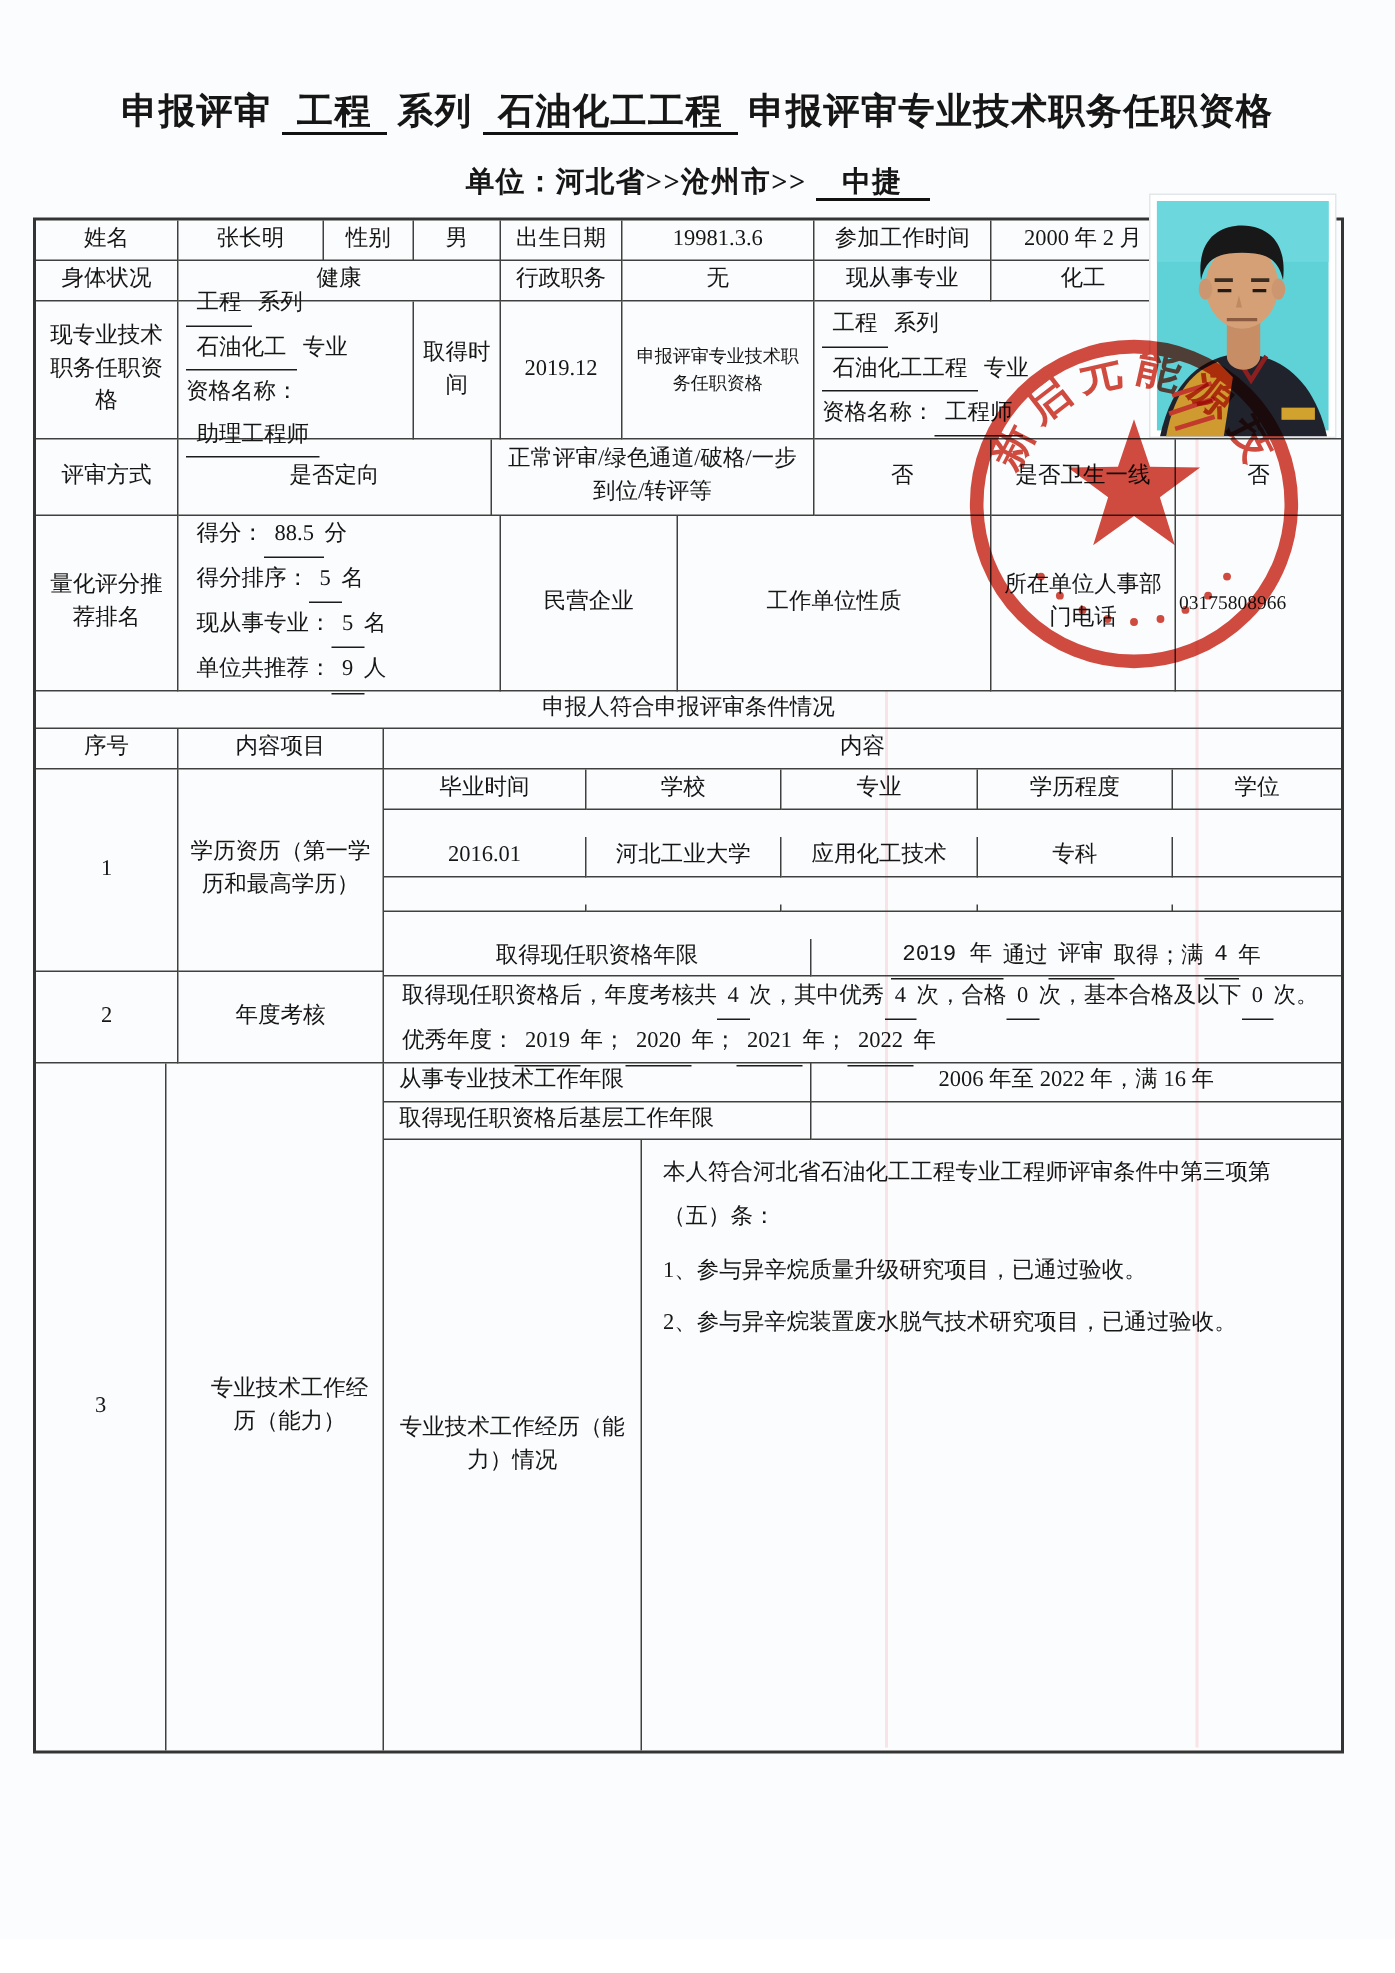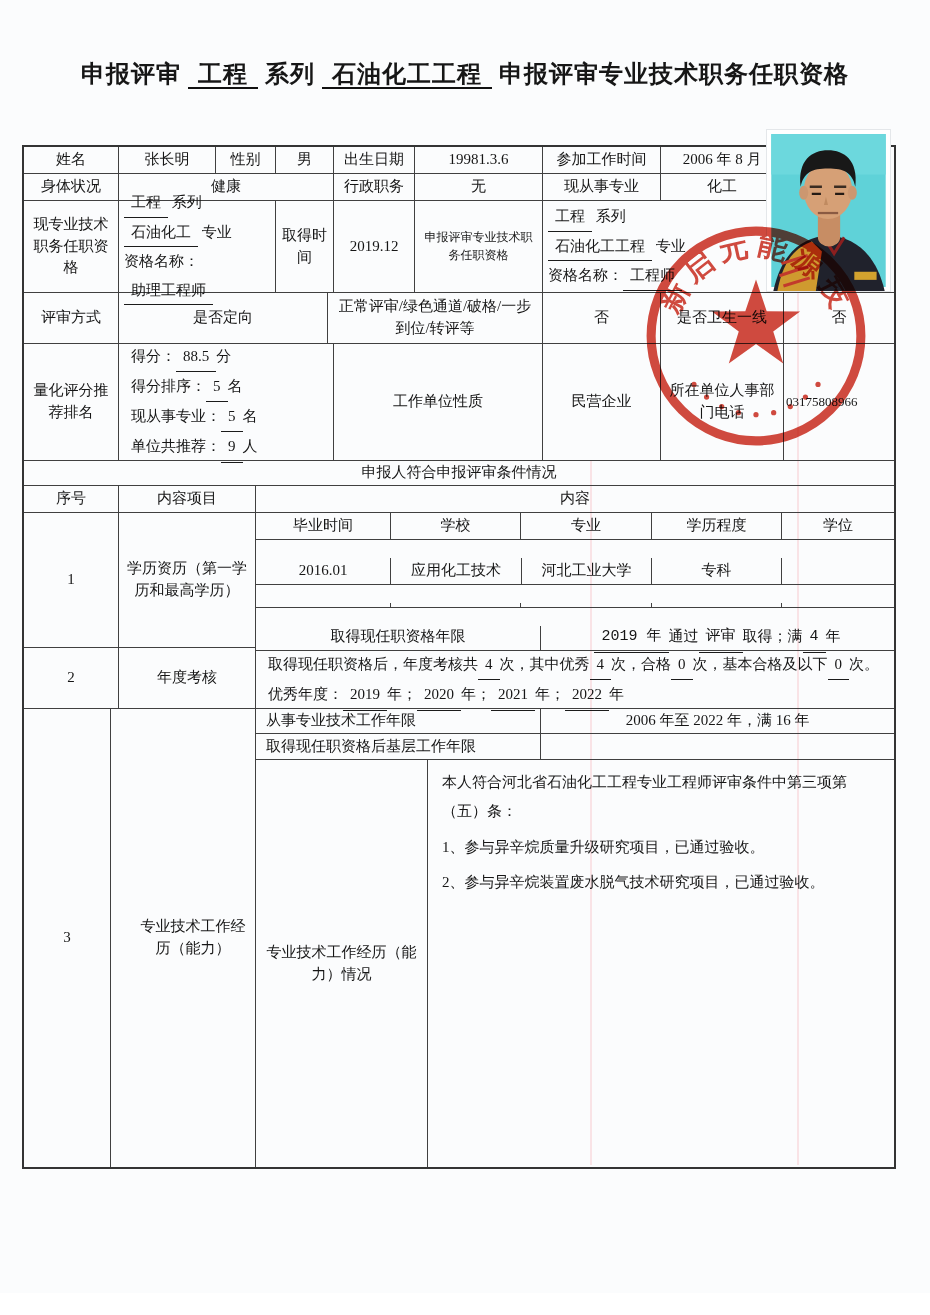--- a/index.html
+++ b/index.html
@@ -48,32 +48,36 @@
   <div class="bottom-strip"></div>
 
   <div class="form-title">
     <span>申报评审</span>
     <span class="tu">工程</span>
     <span>系列</span>
     <span class="tu">石油化工工程</span>
     <span>申报评审专业技术职务任职资格</span>
   </div>
 
+  <div class="unit-line">
+    <span>单位：河北省&gt;&gt;沧州市&gt;&gt;</span>
+    <span class="tu">中捷</span>
+  </div>
 
   <div class="tbl">
 
     <div class="r" style="height:27px;">
       <div class="c" style="width:95px;">姓名</div>
       <div class="c" style="width:97px;">张长明</div>
       <div class="c" style="width:60px;">性别</div>
       <div class="c" style="width:58px;">男</div>
       <div class="c" style="width:81px;">出生日期</div>
       <div class="c" style="width:128px;">19981.3.6</div>
       <div class="c" style="width:118px;">参加工作时间</div>
-      <div class="c" style="width:123px;">2006 年 8 月</div>
+      <div class="c" style="width:123px;">2000 年 2 月</div>
       <div class="c nr nb" style="width:110px;"></div>
     </div>
 
     <div class="r" style="height:27px;">
       <div class="c" style="width:95px;">身体状况</div>
       <div class="c" style="width:215px;text-align:center;">健康</div>
       <div class="c" style="width:81px;">行政职务</div>
       <div class="c" style="width:128px;">无</div>
       <div class="c" style="width:118px;">现从事专业</div>
       <div class="c" style="width:123px;">化工</div>
@@ -114,22 +118,22 @@
     <div class="r" style="height:117px;">
       <div class="c" style="width:95px;">量化评分推荐排名</div>
       <div class="c lt" style="width:215px;padding-left:12px;">
         <div>
           <div class="segs"><span>得分：</span><span class="u">88.5</span><span>分</span></div>
           <div class="segs"><span>得分排序：</span><span class="u">5</span><span>名</span></div>
           <div class="segs"><span>现从事专业：</span><span class="u">5</span><span>名</span></div>
           <div class="segs"><span>单位共推荐：</span><span class="u">9</span><span>人</span></div>
         </div>
       </div>
+      <div class="c" style="width:118px;">民营企业</div>
       <div class="c" style="width:209px;">工作单位性质</div>
-      <div class="c" style="width:118px;">民营企业</div>
       <div class="c" style="width:123px;">所在单位人事部门电话</div>
       <div class="c nr phone lt" style="width:110px;padding-left:2px;">03175808966</div>
     </div>
 
     <div class="r" style="height:25px;">
       <div class="c nr" style="width:870px;">申报人符合申报评审条件情况</div>
     </div>
 
     <div class="r" style="height:27px;">
       <div class="c" style="width:95px;">序号</div>
@@ -143,22 +147,22 @@
       <div class="col" style="width:638px;gap:18px;">
         <div class="r" style="height:30px;">
           <div class="c" style="width:135px;">毕业时间</div>
           <div class="c" style="width:130px;">学校</div>
           <div class="c" style="width:131px;">专业</div>
           <div class="c" style="width:130px;">学历程度</div>
           <div class="c nr" style="width:112px;">学位</div>
         </div>
         <div class="r" style="height:40px;">
           <div class="c" style="width:135px;">2016.01</div>
+          <div class="c" style="width:130px;">河北工业大学</div>
           <div class="c" style="width:131px;">应用化工技术</div>
-          <div class="c" style="width:130px;">河北工业大学</div>
           <div class="c" style="width:130px;">专科</div>
           <div class="c nr" style="width:112px;"></div>
         </div>
         <div class="r" style="height:40px;">
           <div class="c" style="width:135px;"></div>
           <div class="c" style="width:130px;"></div>
           <div class="c" style="width:131px;"></div>
           <div class="c" style="width:130px;"></div>
           <div class="c nr" style="width:112px;"></div>
         </div>
@@ -179,21 +183,21 @@
     <div class="r" style="height:61px;">
       <div class="c" style="width:95px;">2</div>
       <div class="c" style="width:137px;">年度考核</div>
       <div class="c nr lt segs" style="width:638px;padding:2px 12px;display:block;"><span>取得现任职资格后，年度考核共</span><span class="u">4</span><span>次，其中优秀</span><span class="u">4</span><span>次，合格</span><span class="u">0</span><span>次，基本合格及以下</span><span class="u">0</span><span>次。优秀年度：</span><span class="u">2019</span><span>年；</span><span class="u">2020</span><span>年；</span><span class="u">2021</span><span>年；</span><span class="u">2022</span><span>年</span></div>
     </div>
 
     <div class="r" style="height:458px;">
       <div class="c nb" style="width:95px;">3</div>
       <div class="c nb" style="width:137px;margin-left:20px;">专业技术工作经历（能力）</div>
       <div class="col" style="width:638px;">
-        <div class="r" style="height:25px;">
+        <div class="r" style="height:25px;align-items:center;">
           <div class="c lt" style="width:285px;padding-left:10px;">从事专业技术工作年限</div>
           <div class="c nr" style="width:353px;">2006 年至 2022 年，满 16 年</div>
         </div>
         <div class="r" style="height:26px;">
           <div class="c lt" style="width:285px;padding-left:10px;">取得现任职资格后基层工作年限</div>
           <div class="c nr" style="width:353px;"></div>
         </div>
         <div class="r" style="height:407px;">
           <div class="c nb" style="width:172px;">专业技术工作经历（能力）情况</div>
           <div class="c nr nb top lt explines" style="width:466px;padding:8px 14px;display:block;">

